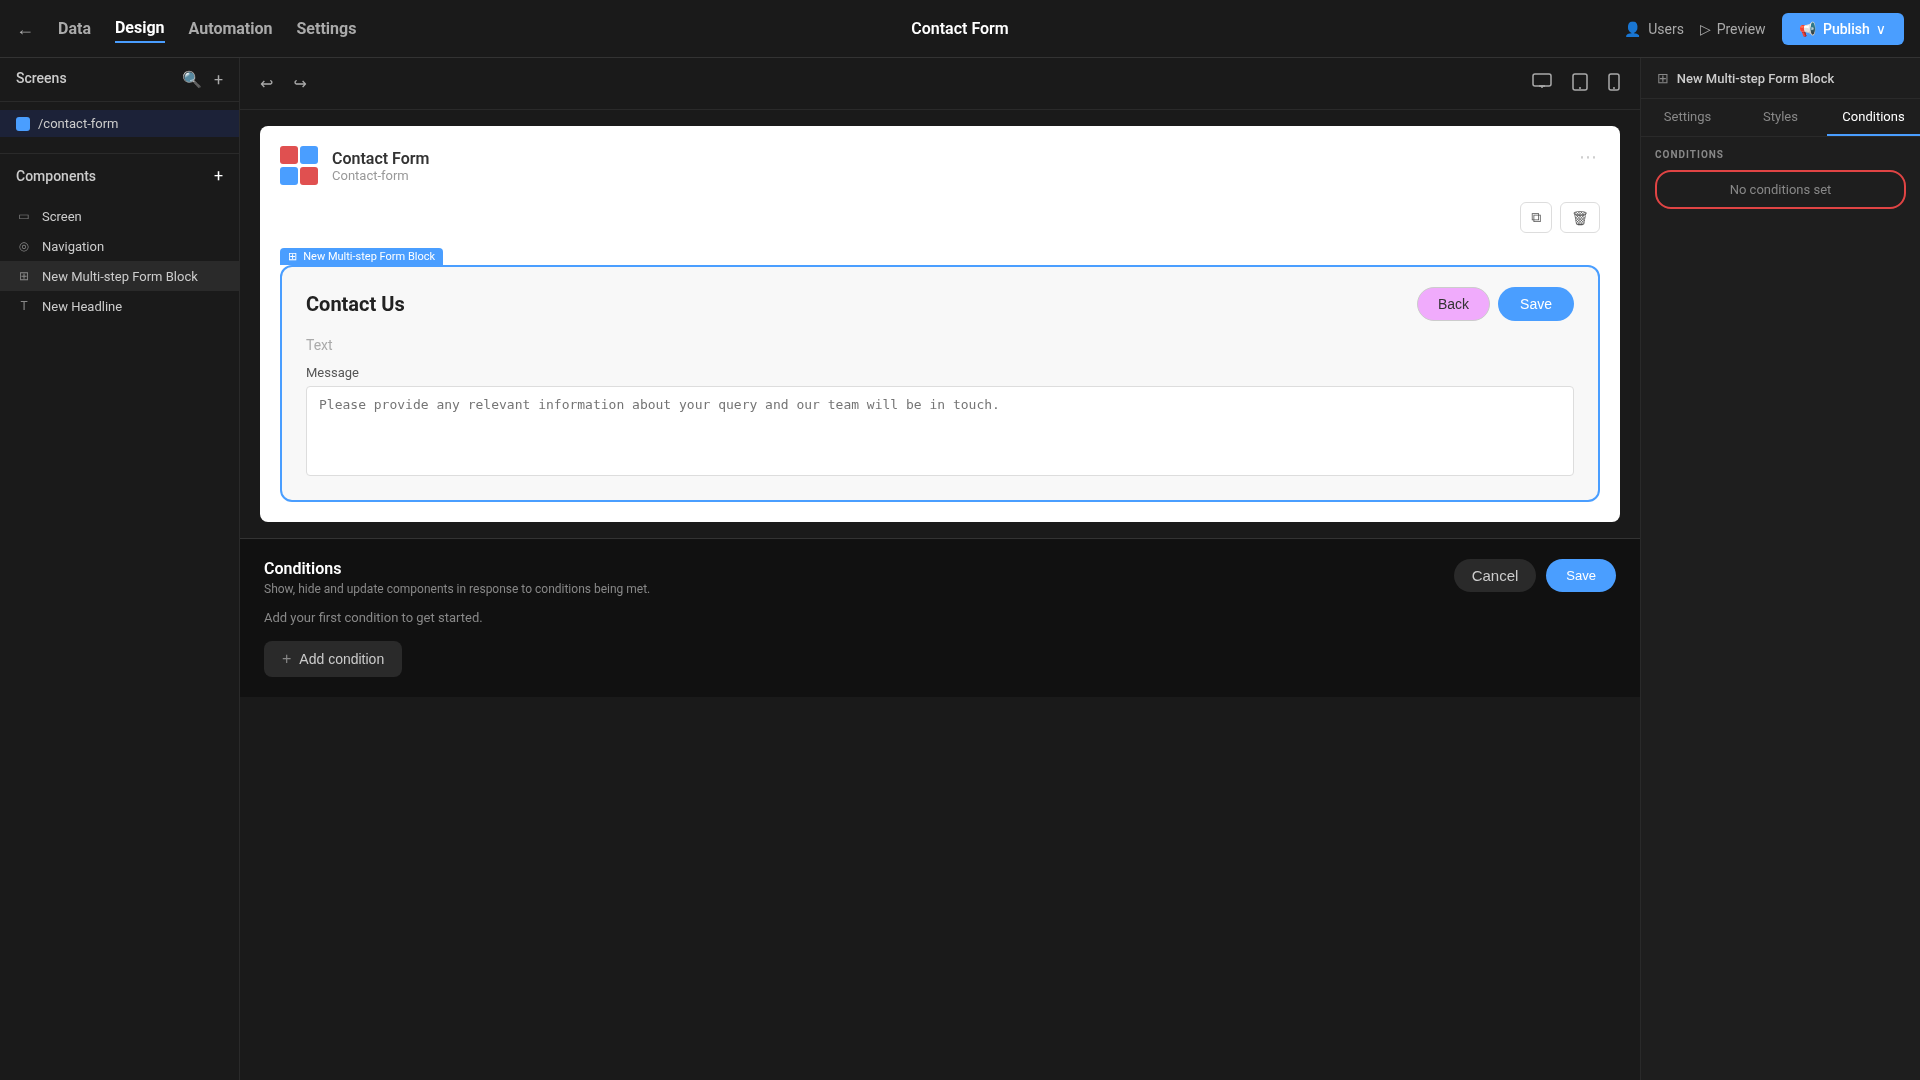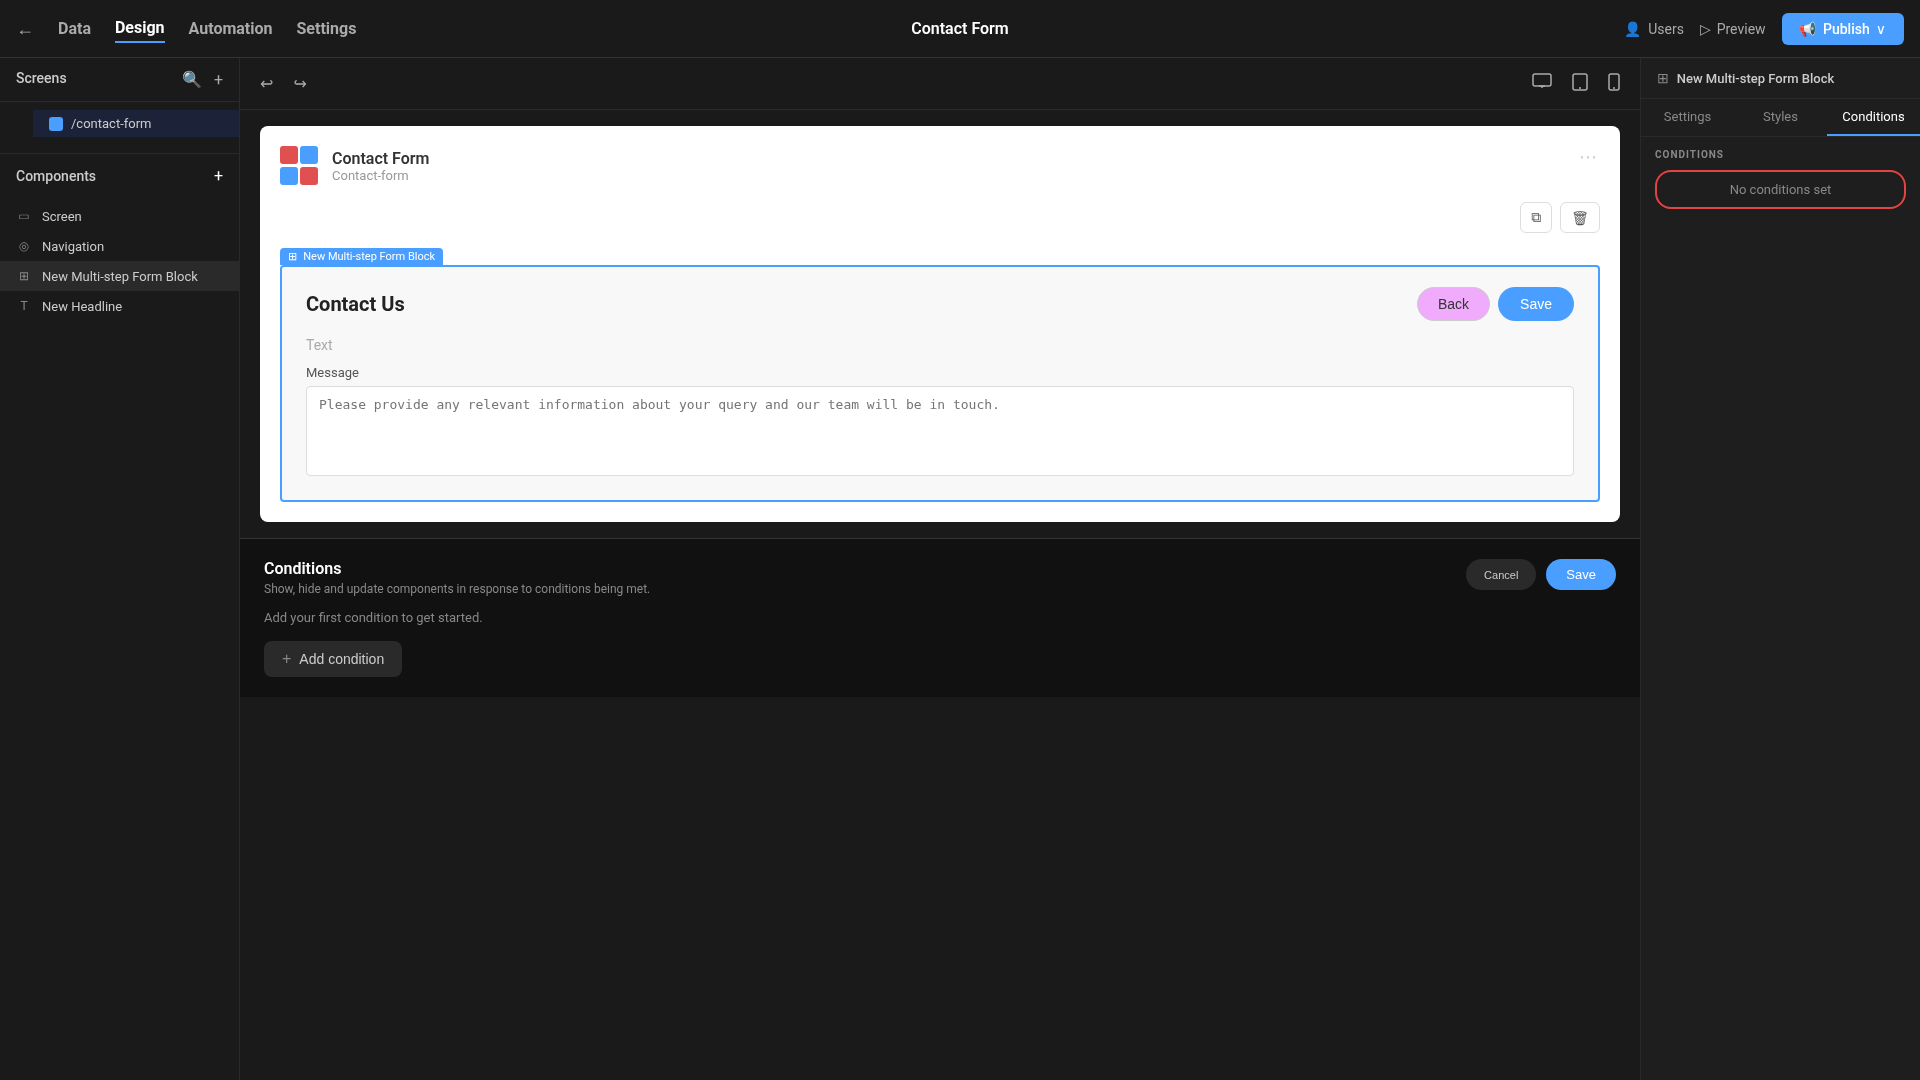--- a/index.html
+++ b/index.html
@@ -21,21 +21,21 @@
     .publish-btn { display: flex; align-items: center; gap: 6px; background: #4a9eff; color: #fff; padding: 8px 18px; border-radius: 6px; font-size: 14px; cursor: pointer; font-weight: 500; }
 
     
     .main-layout { display: flex; height: calc(1080px - 58px); }
 
     
     .left-sidebar { width: 240px; background: #1a1a1a; border-right: 1px solid #2a2a2a; display: flex; flex-direction: column; flex-shrink: 0; }
     .sidebar-header { display: flex; align-items: flex-start; justify-content: space-between; padding: 12px 16px; border-bottom: 1px solid #2a2a2a; }
     .sidebar-header-title { font-size: 14px; font-weight: 500; color: #ccc; }
     .sidebar-header-icons { display: flex; gap: 12px; color: #aaa; }
-    .screens-list { padding: 8px 0; margin-left: 33px; }
+    .screens-list { padding: 8px 0; }
     .screen-item { display: flex; align-items: center; gap: 8px; padding: 6px 16px; background: #2a5bff22; }
     .screen-item .screen-dot { width: 14px; height: 14px; background: #4a9eff; border-radius: 3px; flex-shrink: 0; }
     .screen-item-label { font-size: 13px; color: #ccc; }
 
     .components-header { display: flex; align-items: center; justify-content: space-between; padding: 12px 16px; border-top: 1px solid #2a2a2a; margin-top: 8px; }
     .components-title { font-size: 14px; font-weight: 500; color: #ccc; }
     .components-list { padding: 4px 0; }
     .component-item { display: flex; align-items: center; gap: 10px; padding: 7px 16px; cursor: pointer; }
     .component-item.active { background: #2a2a2a; }
     .component-icon { width: 16px; height: 16px; flex-shrink: 0; display: flex; align-items: center; justify-content: center; color: #888; font-size: 12px; }
@@ -63,37 +63,37 @@
     .form-card-title { font-size: 16px; font-weight: 600; color: #333; }
     .form-card-subtitle { font-size: 13px; color: #999; }
     .form-card-dots { position: absolute; right: 16px; top: 16px; color: #ccc; cursor: pointer; font-size: 18px; letter-spacing: 3px; }
     .form-actions-bar { display: flex; justify-content: flex-end; gap: 8px; margin-bottom: 12px; }
     .form-action-btn { border: 1px solid #ddd; background: #fff; padding: 6px 10px; border-radius: 6px; color: #555; cursor: pointer; font-size: 14px; }
 
     
     .component-tag { display: inline-flex; align-items: center; gap: 6px; background: #4a9eff; color: #fff; font-size: 11px; padding: 2px 8px; border-radius: 4px 4px 0 0; margin-bottom: 0; }
 
     
-    .inner-form { border: 2px solid #4a9eff; border-radius: 4px; background: #f8f8f8; padding: 20px 24px; }
+    .inner-form { border: 2px solid #4a9eff; border-radius: 12px; background: #f8f8f8; padding: 20px 24px; }
     .inner-form-header { display: flex; align-items: center; justify-content: space-between; margin-bottom: 16px; }
     .inner-form-title { font-size: 20px; font-weight: 700; color: #222; }
     .inner-form-btns { display: flex; gap: 8px; }
     .btn-back { border: 1.5px solid #ccc; background: #f0abfc; padding: 8px 20px; border-radius: 20px; font-size: 14px; cursor: pointer; color: #333; }
     .btn-save { background: #4a9eff; color: #fff; border: none; padding: 8px 22px; border-radius: 20px; font-size: 14px; cursor: pointer; font-weight: 500; }
     .inner-form-text { font-size: 14px; color: #aaa; margin-bottom: 12px; }
     .inner-form-label { font-size: 13px; color: #555; margin-bottom: 6px; }
     .inner-form-textarea { width: 100%; border: 1px solid #ddd; border-radius: 4px; padding: 10px 12px; font-size: 13px; color: #aaa; min-height: 90px; background: #fff; resize: none; }
 
     
     .conditions-panel { background: #111; border-top: 1px solid #333; padding: 20px 24px; flex-shrink: 0; }
     .conditions-panel-header { display: flex; align-items: flex-start; justify-content: space-between; margin-bottom: 14px; }
     .conditions-title { font-size: 16px; font-weight: 600; color: #fff; }
     .conditions-desc { font-size: 12px; color: #888; margin-top: 4px; }
     .conditions-btns { display: flex; gap: 10px; }
-    .btn-cancel { background: #2a2a2a; color: #ccc; border: none; padding: 8px 18px; border-radius: 20px; font-size: 11px; cursor: pointer; }
+    .btn-cancel { background: #2a2a2a; color: #ccc; border: none; padding: 8px 18px; border-radius: 20px; font-size: 15px; cursor: pointer; }
     .btn-save-cond { background: #4a9eff; color: #fff; border: none; padding: 8px 20px; border-radius: 20px; font-size: 13px; cursor: pointer; font-weight: 500; }
     .conditions-prompt { color: #888; font-size: 13px; margin-bottom: 16px; }
     .add-condition-btn { display: flex; align-items: center; gap: 8px; background: #2a2a2a; color: #ccc; border: none; padding: 9px 18px; border-radius: 8px; font-size: 14px; cursor: pointer; }
     .add-condition-plus { font-size: 16px; color: #888; }
 
     
     .right-sidebar { width: 280px; background: #1e1e1e; border-left: 1px solid #2a2a2a; flex-shrink: 0; display: flex; flex-direction: column; }
     .right-sidebar-header { padding: 12px 16px; border-bottom: 1px solid #2a2a2a; font-size: 13px; color: #aaa; display: flex; align-items: center; gap: 8px; }
     .right-sidebar-header-icon { color: #888; font-size: 14px; }
     .right-sidebar-header-label { font-weight: 500; color: #ccc; }

